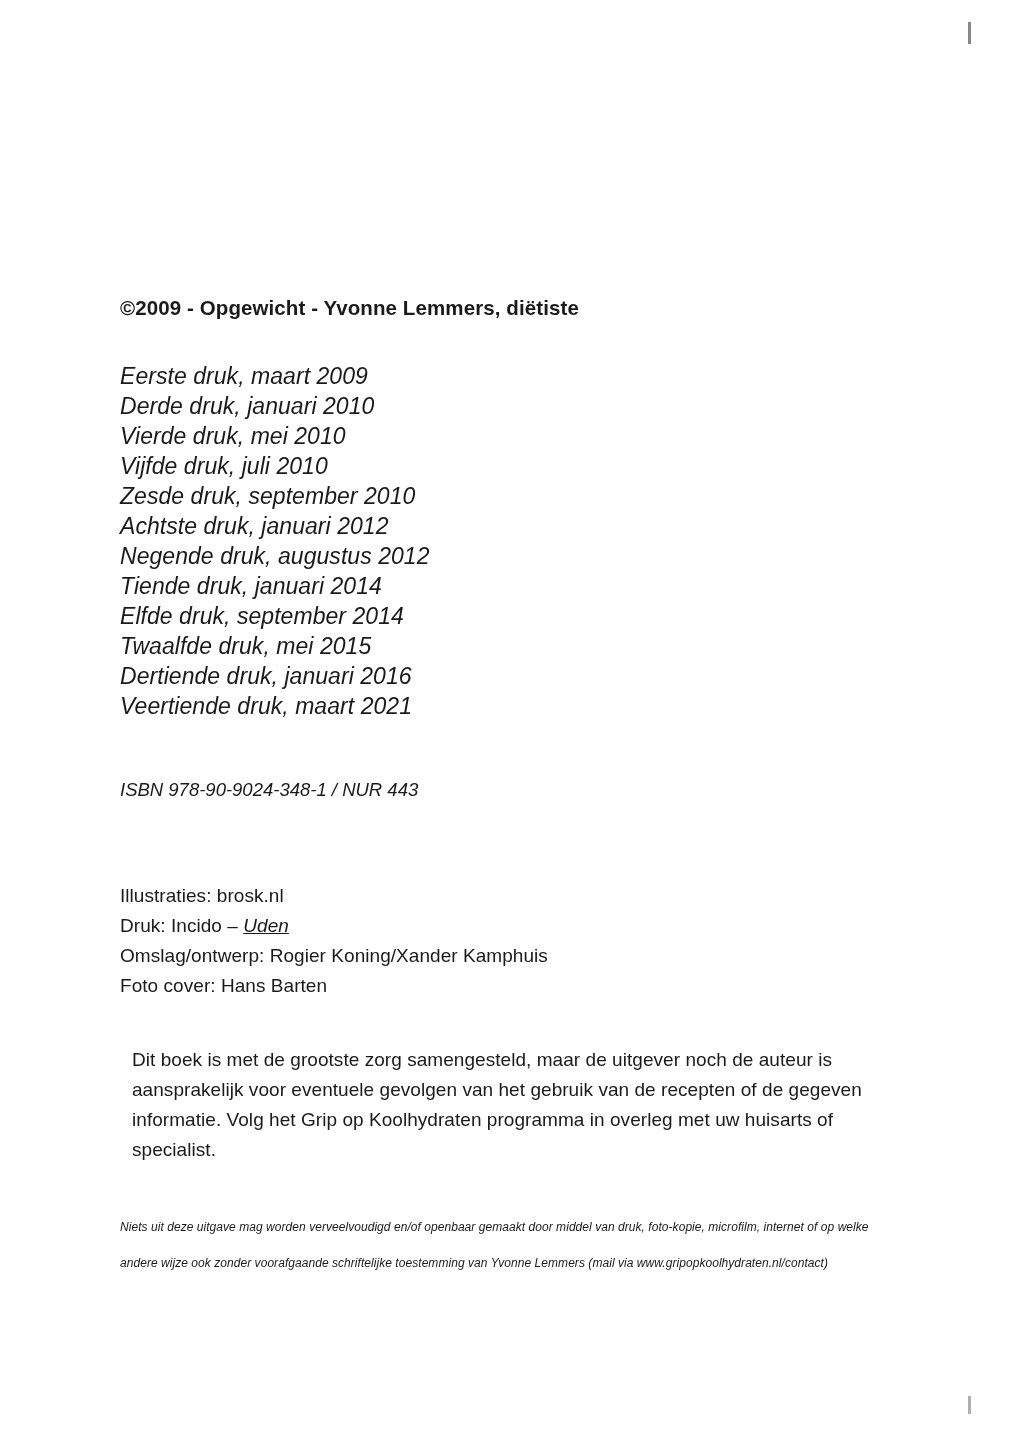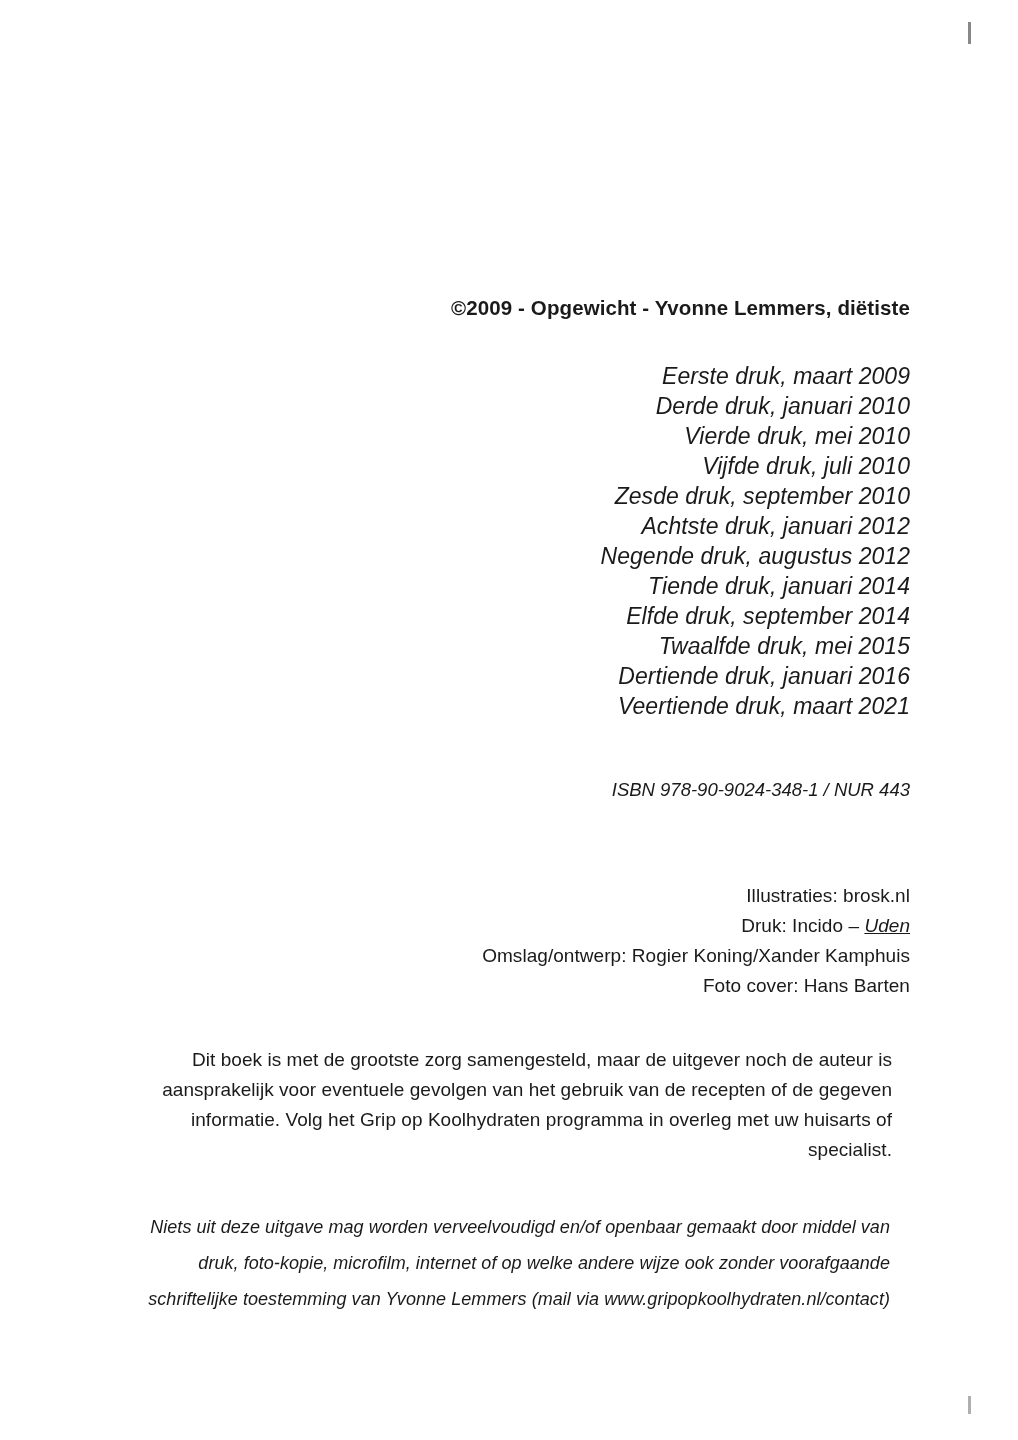--- a/index.html
+++ b/index.html
@@ -32,21 +32,20 @@
     opacity: 0.82;
   }
   .corner-mark.top-right  { left: 968px; top: 22px; }
   .corner-mark.bottom-right { left: 968px; top: 1396px; height: 18px; opacity: 0.55; }
 
   .content {
     position: absolute;
     left: 120px;
     top: 296px;
     width: 790px;
-    text-align: right;
   }
 
   
   .doc-title {
     font-weight: bold;
     font-size: 20.5px;
     letter-spacing: 0.1px;
     line-height: 1.2;
     margin: 0 0 40px 0;
     white-space: pre;
@@ -64,21 +63,21 @@
     line-height: 30px;
     letter-spacing: 0.05px;
     white-space: pre;
   }
 
   
   .isbn {
     font-style: italic;
     font-size: 18.5px;
     line-height: 30px;
-    margin: 54px 0 0 16px;
+    margin: 54px 0 0 0;
     white-space: pre;
   }
 
   
   .credits {
     margin: 76px 0 0 0;
     padding: 0;
     list-style: none;
   }
   .credits li {
@@ -98,21 +97,21 @@
     font-size: 19px;
     line-height: 30px;
     letter-spacing: 0.05px;
     width: 760px;
   }
 
   
   .legal {
     margin: 44px 0 0 0;
     font-style: italic;
-    font-size: 18px;
+    font-size: 12px;
     line-height: 36px;
     letter-spacing: 0.05px;
     width: 770px;
   }
 </style>
 </head>
 <body>
 
 <div class="page">
 

